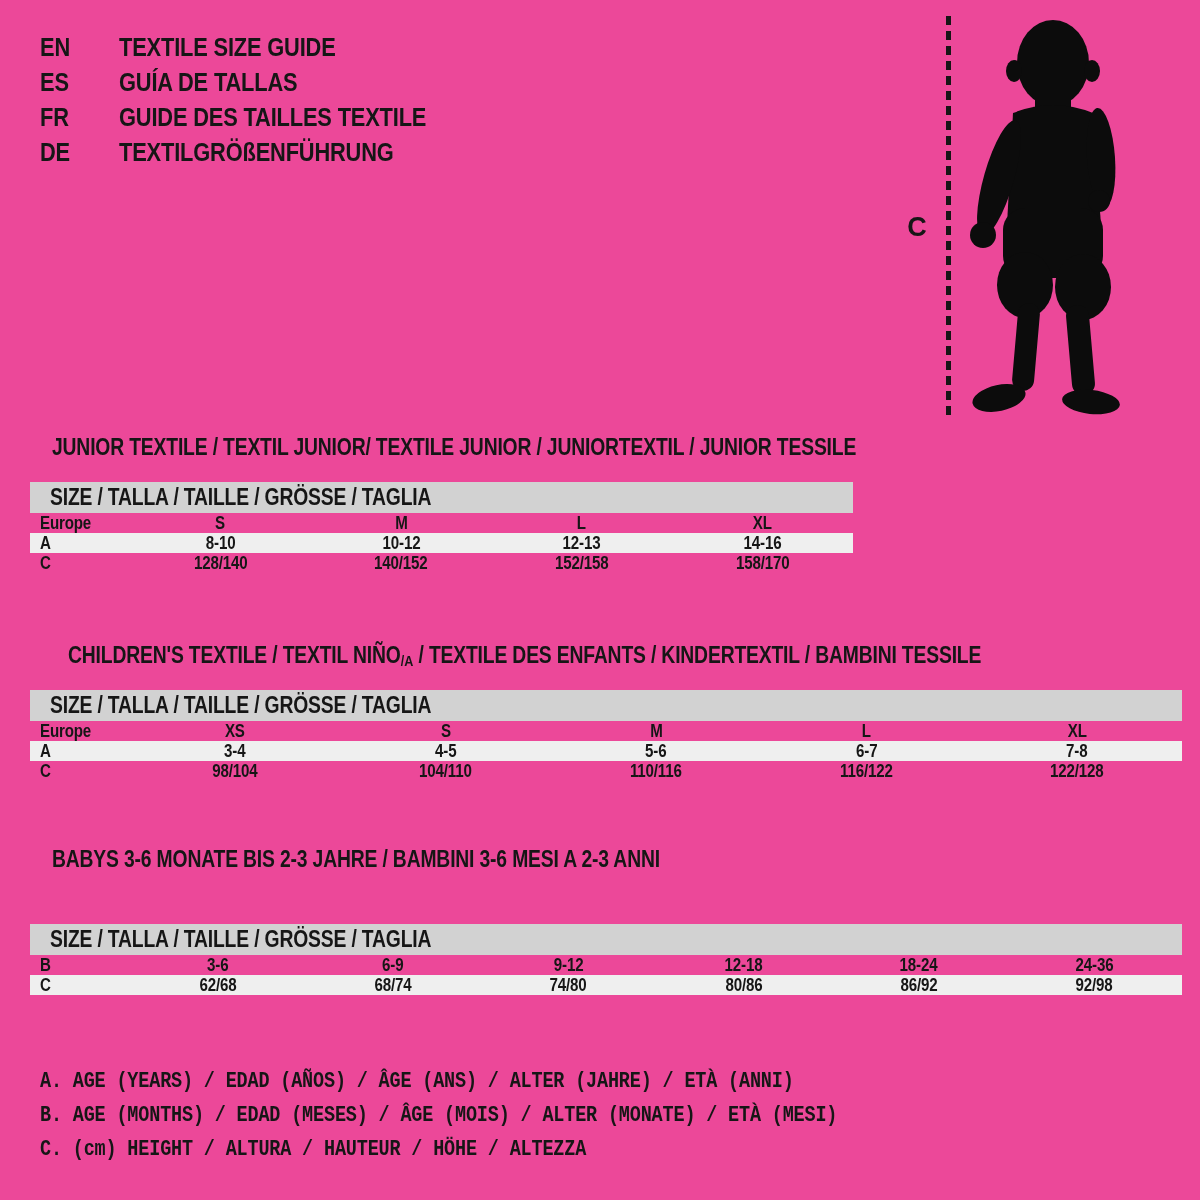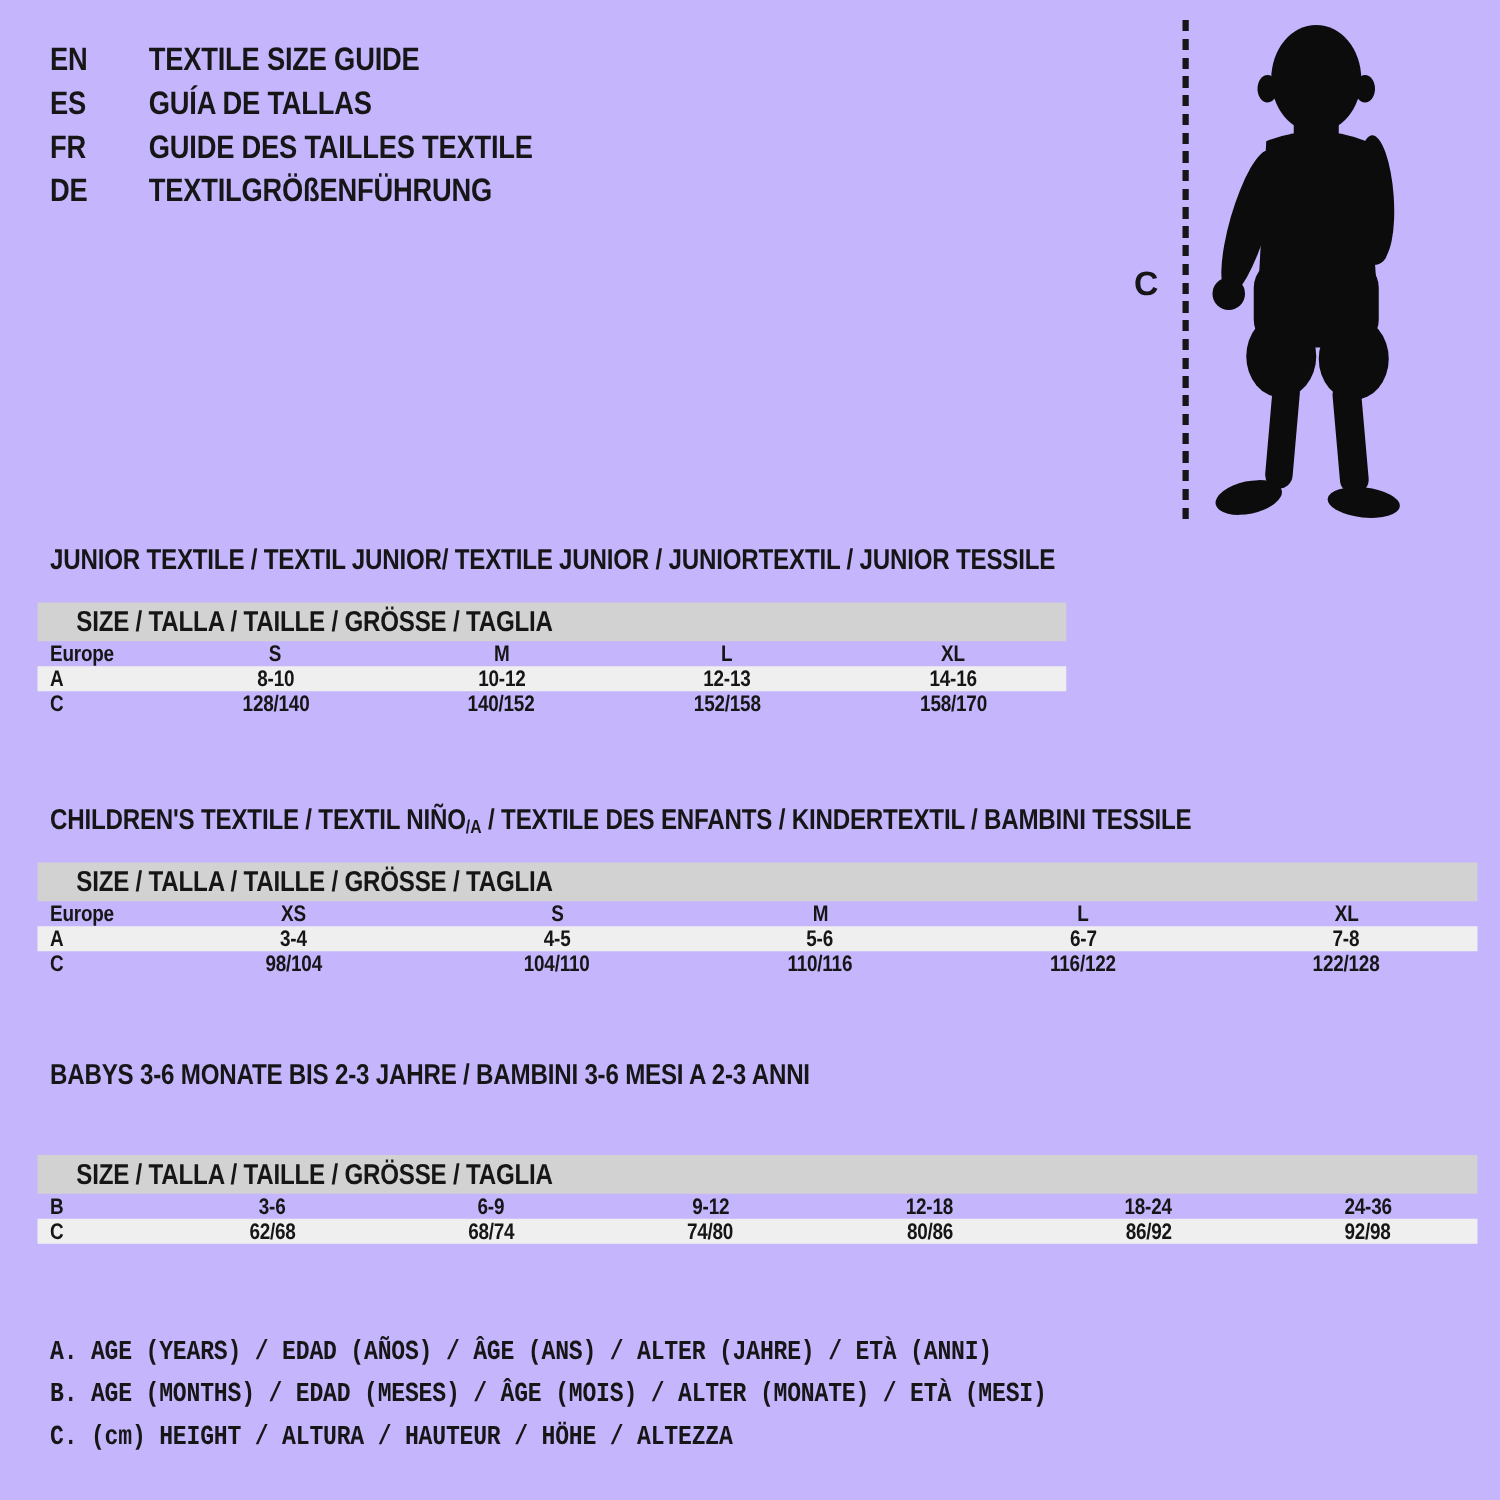--- a/index.html
+++ b/index.html
@@ -1,49 +1,49 @@
 <!DOCTYPE html>
 <html><head>
 <meta charset="utf-8">
 <style>
   html,body{margin:0;padding:0;background:#fdfdfd;}
   .page{
     position:relative;width:1200px;height:1200px;overflow:hidden;
-    background:#c4b5fd;color:#161616;
+    background:#ec4899;color:#161616;
     font-family:"Liberation Sans",sans-serif;font-weight:700;
   }
   
   .cx{display:inline-block;transform:scaleX(.84);transform-origin:0 50%;white-space:nowrap;letter-spacing:-.2px;}
   .cxc{display:inline-block;transform:scaleX(.84);transform-origin:50% 50%;white-space:nowrap;letter-spacing:-.2px;}
 
   
   .langs{position:absolute;left:40px;top:30px;}
   .lang-row{display:flex;align-items:center;height:35px;font-size:26px;}
   .lang-code{width:79px;}
 
   
   .measure-label{position:absolute;left:900px;top:212px;width:34px;text-align:center;font-size:27px;}
   .measure-line{position:absolute;left:946px;top:16px;width:5px;height:400px;
     background:repeating-linear-gradient(to bottom,#161616 0 9px,transparent 9px 15px);}
   .silhouette{position:absolute;left:963px;top:13px;}
 
   
-  .sec-heading{position:absolute;left:40px;font-size:23px;}
+  .sec-heading{position:absolute;left:52px;font-size:23px;}
   .heading-junior{top:434px;}
-  .heading-children{top:642px;}
+  .heading-children{top:642px;margin-left:16px;}
   .heading-babies{top:843px;line-height:33px;}
   .sub-a{font-size:15px;vertical-align:-3px;letter-spacing:0;}
 
   
   .size-table{position:absolute;left:30px;}
   .table-junior{top:482px;width:823px;}
   .table-children{top:690px;width:1152px;}
   .table-babies{top:924px;width:1152px;}
   .band{height:31px;background:#d2d2d2;display:flex;align-items:center;
-    padding-left:31px;box-sizing:border-box;font-size:23px;}
+    padding-left:20px;box-sizing:border-box;font-size:23px;}
   .trow{display:flex;align-items:center;height:20px;font-size:18px;}
   .trow.stripe{background:#efefef;}
   .row-label{width:100px;padding-left:10px;box-sizing:border-box;}
   .cell{flex:1;text-align:center;}
 
   
   .footnotes{position:absolute;left:40px;top:1064px;font-size:22px;font-family:Liberation Mono, monospace;}
   .footnote{height:34px;display:flex;align-items:center;}
 </style>
 </head>

